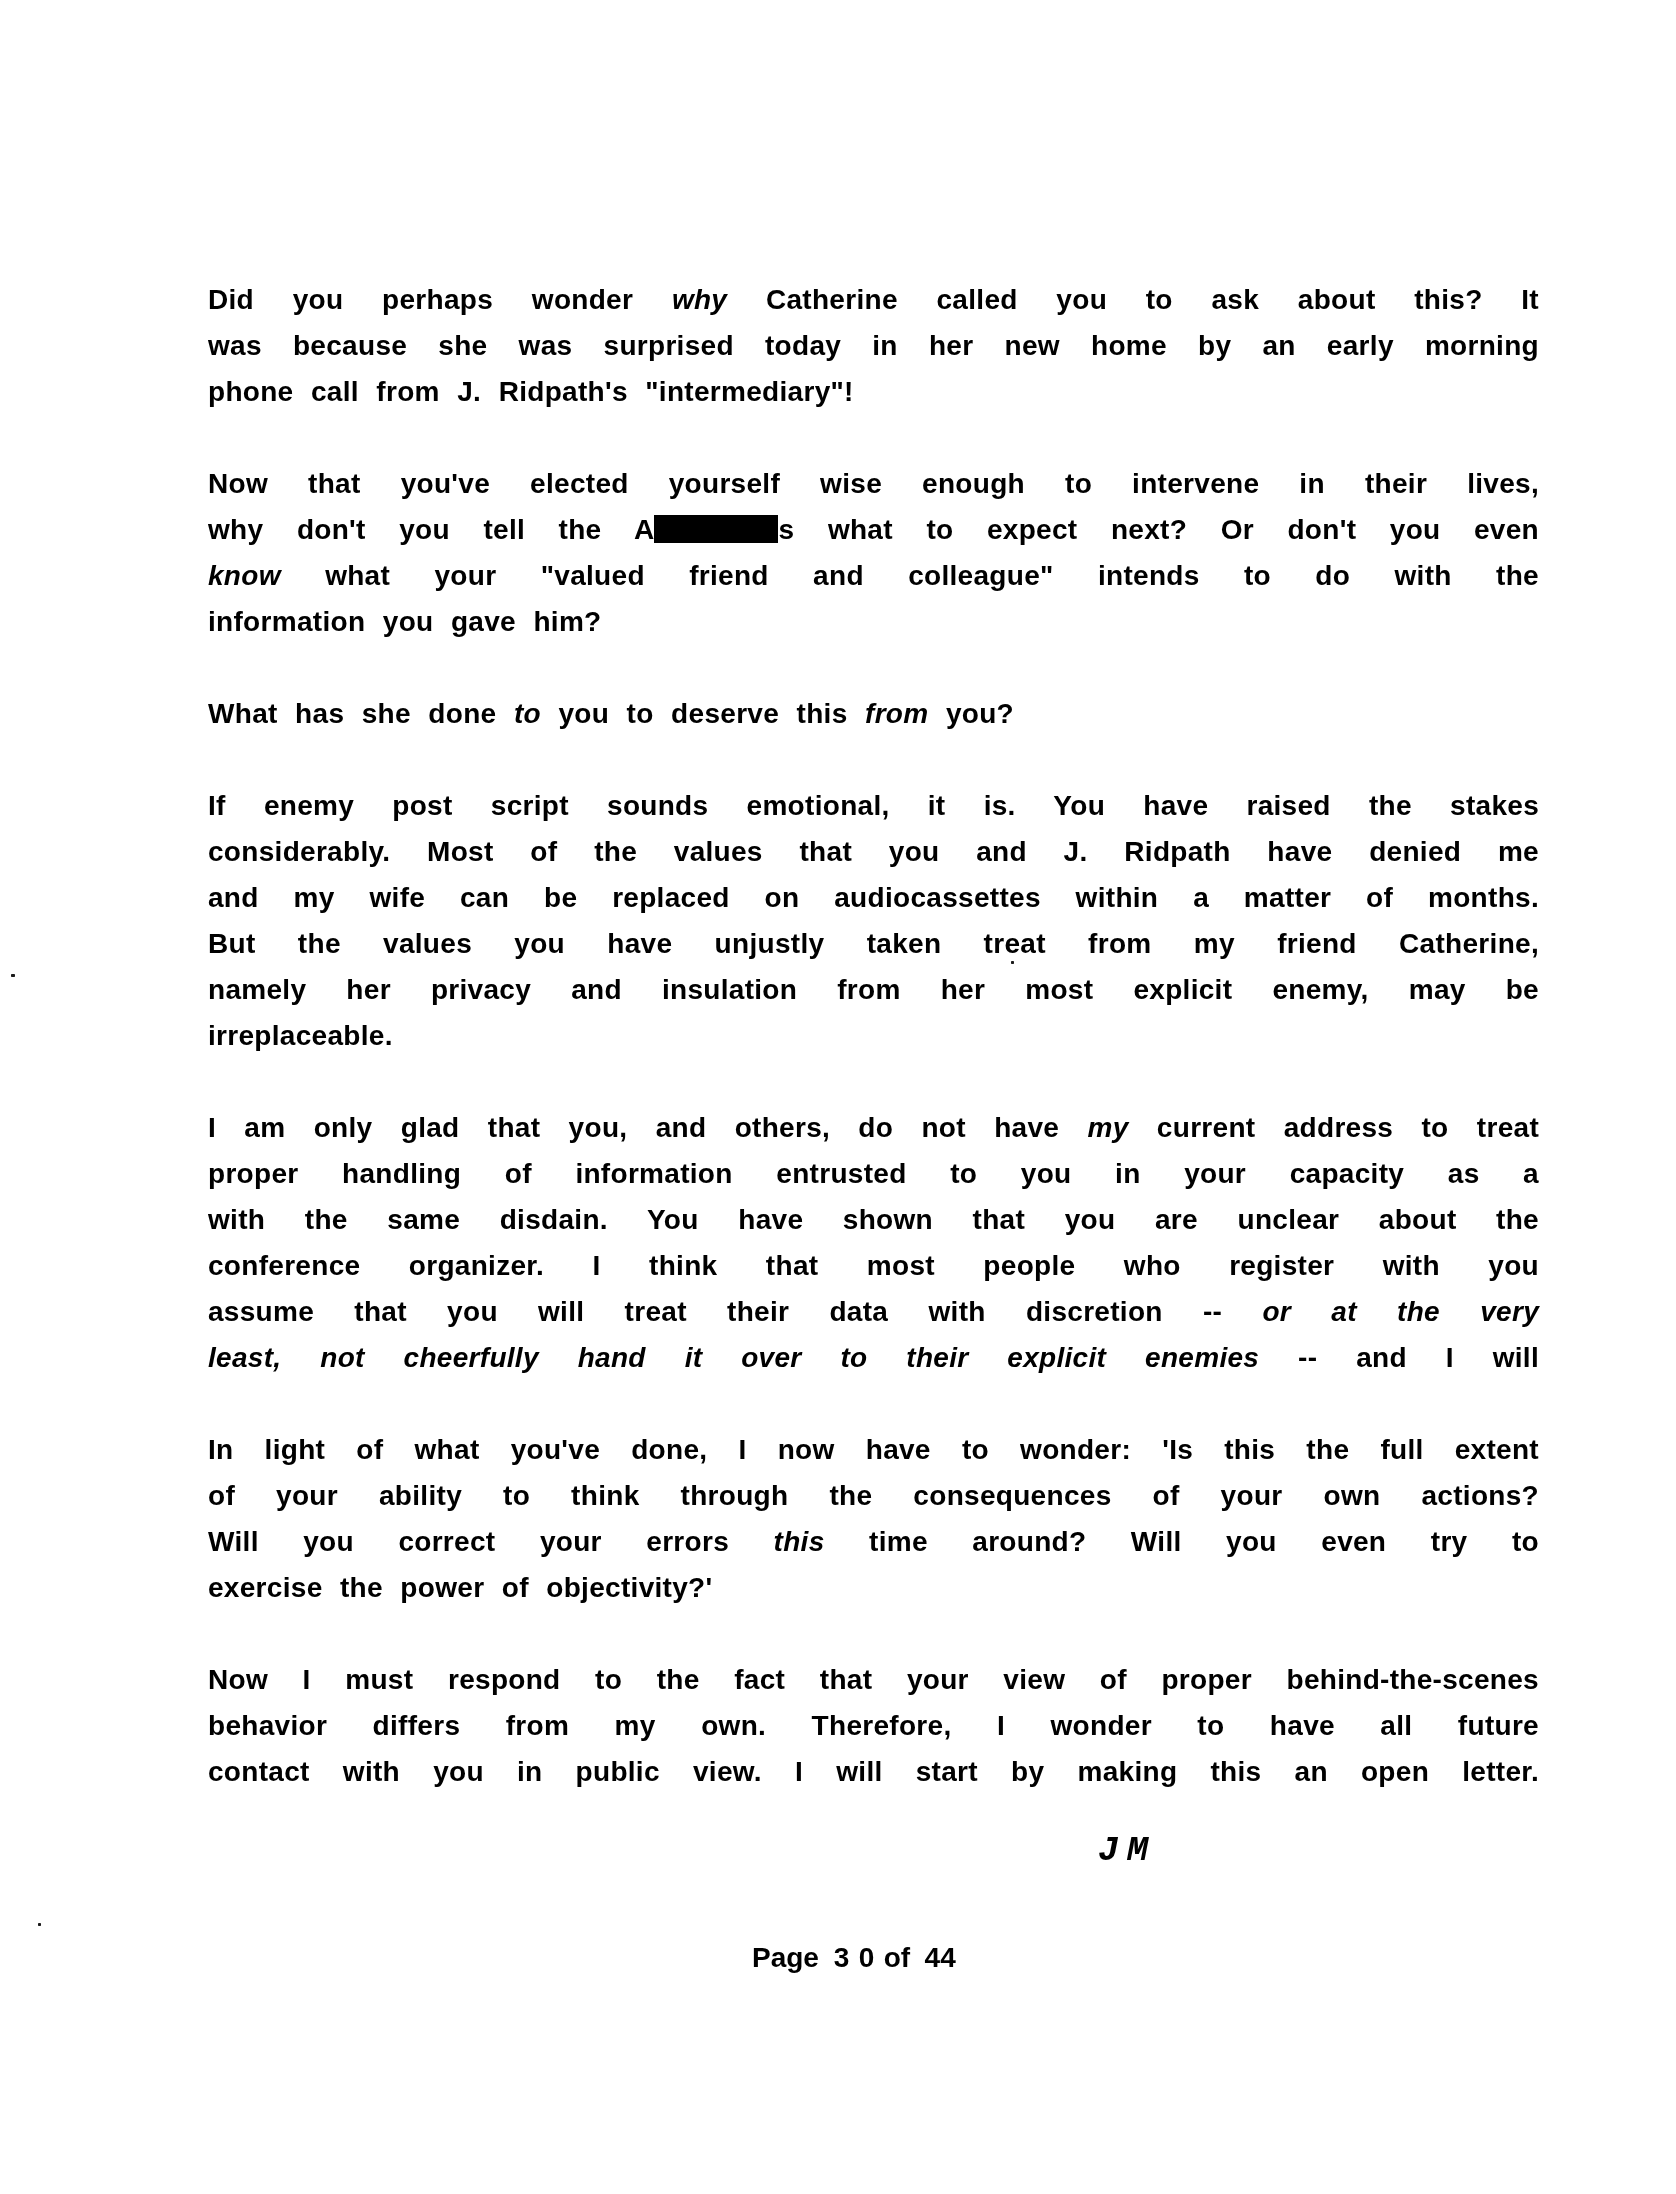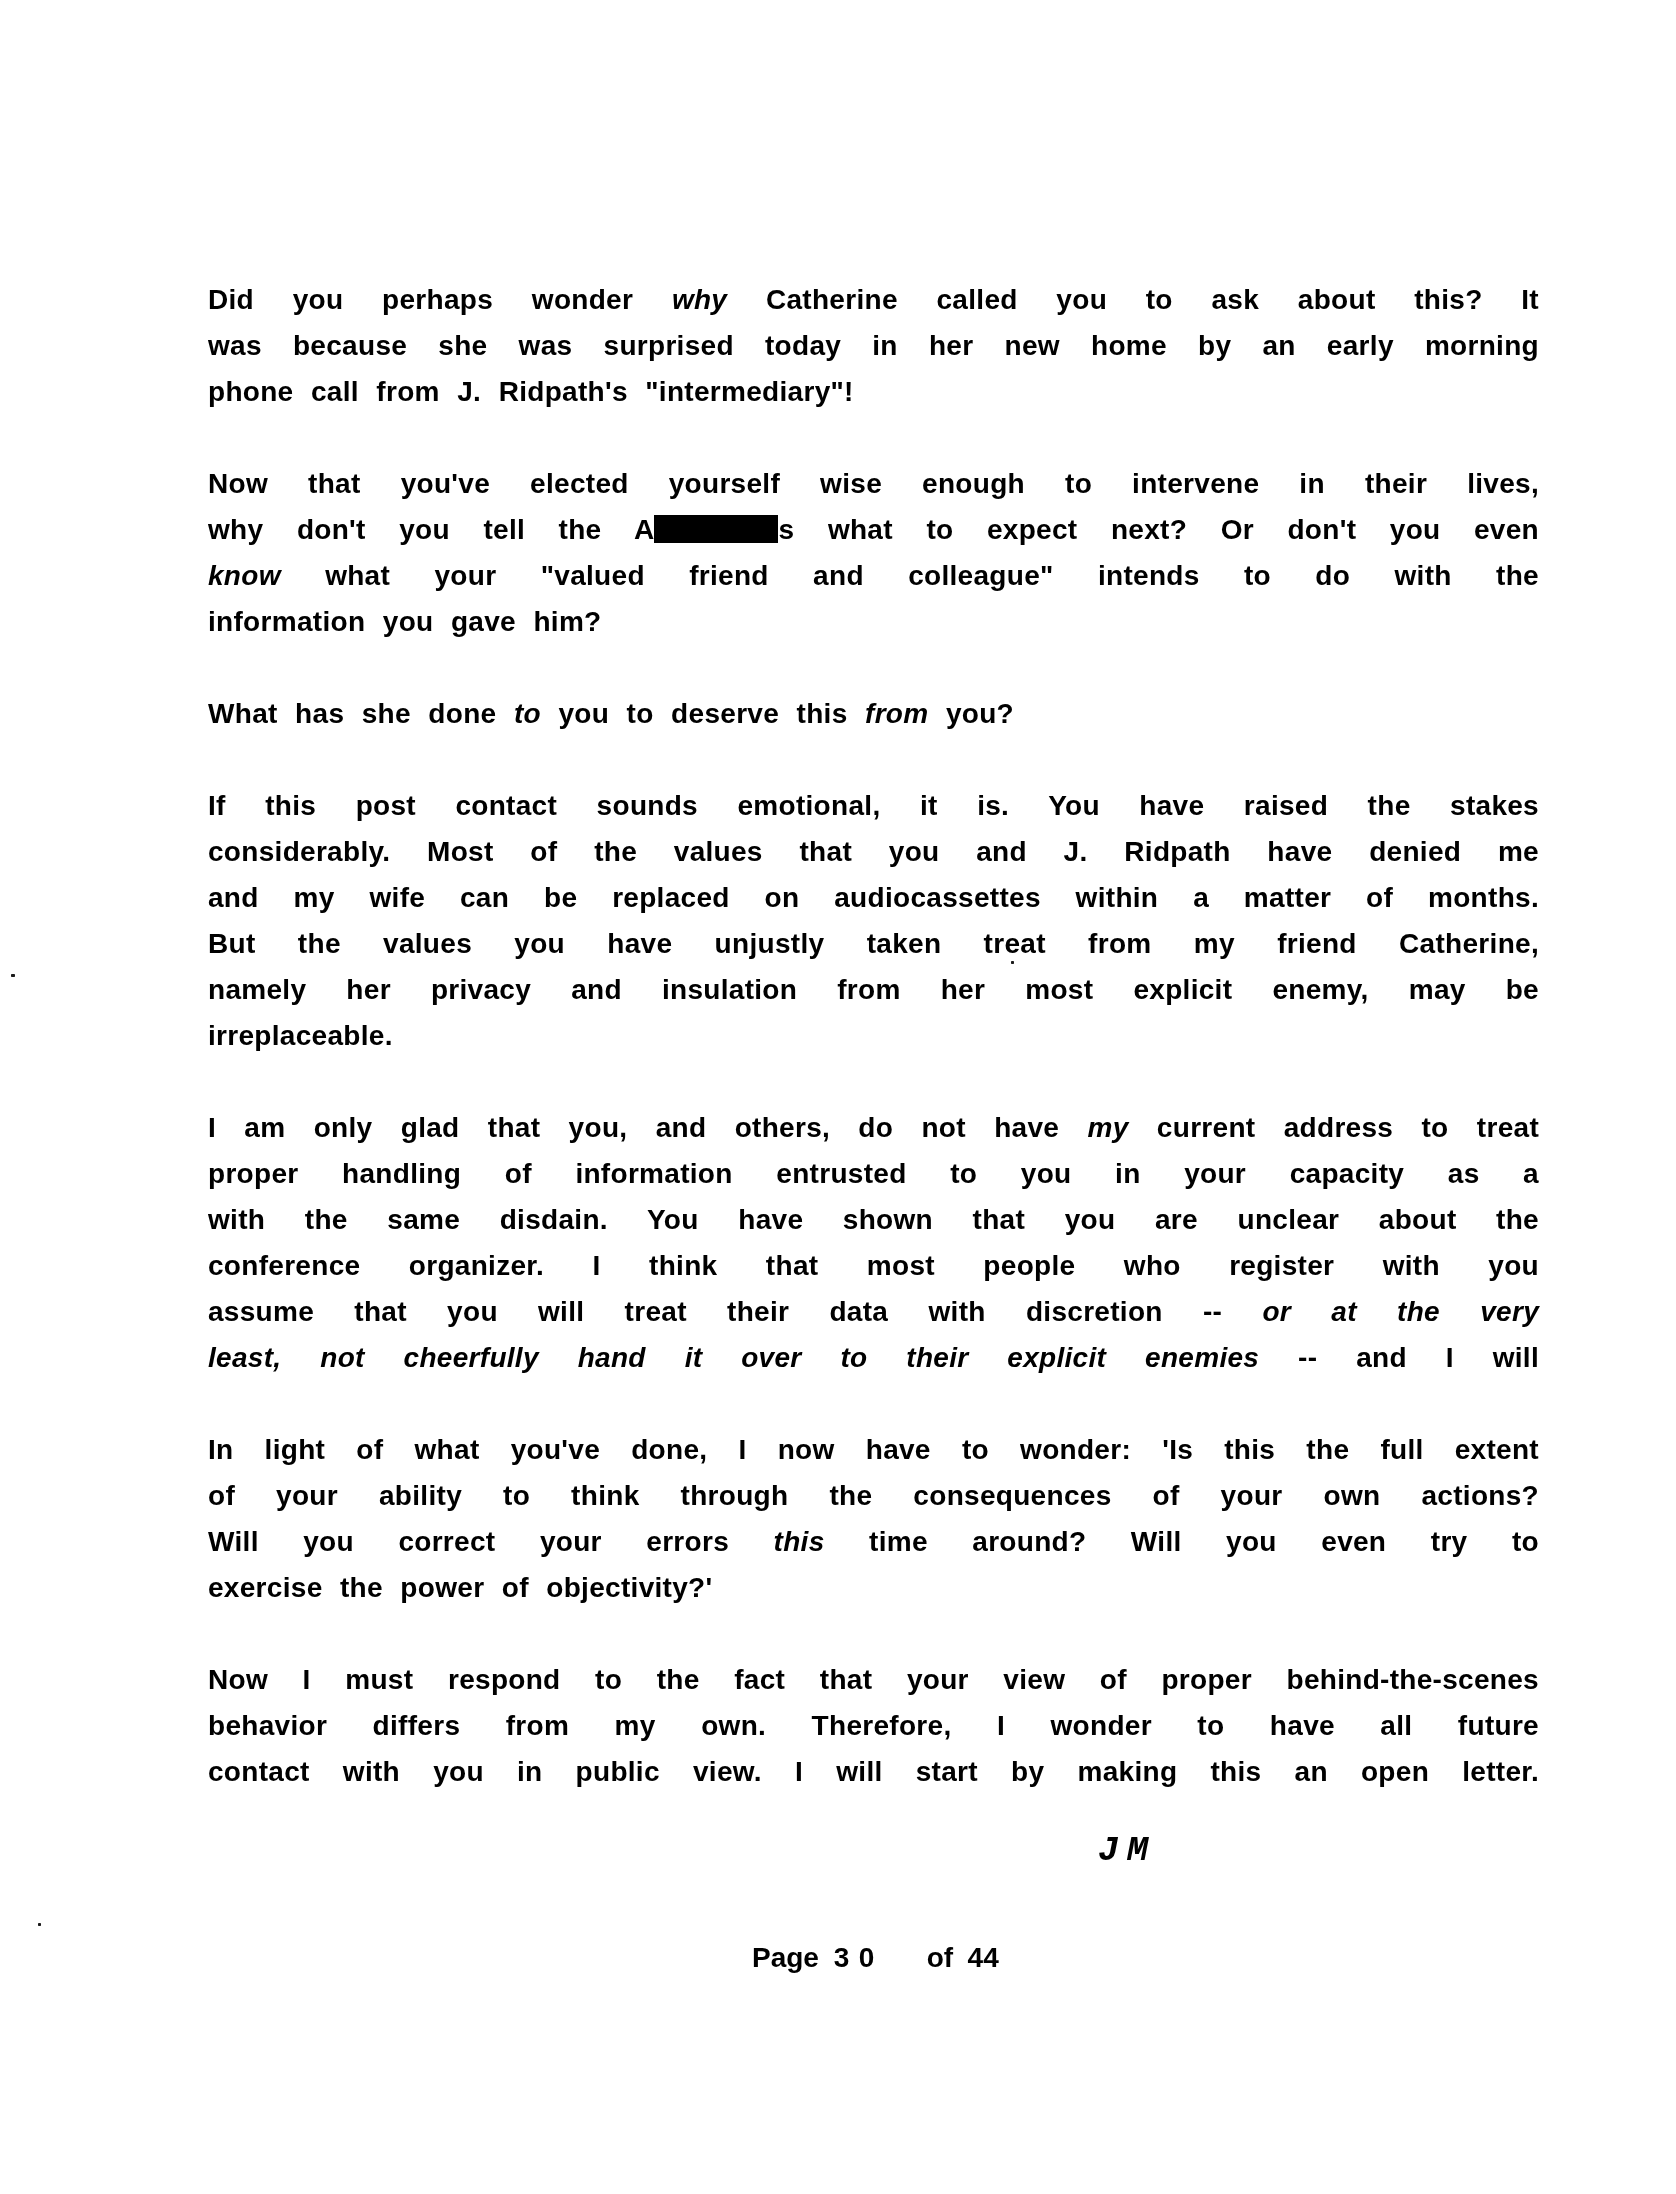--- a/index.html
+++ b/index.html
@@ -55,21 +55,21 @@
   }
   .footer {
     position: absolute;
     left: 752px; top: 1935px;
     font-size: 28px;
     font-weight: bold;
     line-height: 46px;
     white-space: nowrap;
   }
   .footer .num { letter-spacing: 9.4px; margin-left: 14.8px; }
-  .footer .of  { margin-left: 43px; word-spacing: 6.7px; }
+  .footer .of  { word-spacing: 6.7px; }
   .speck {
     position: absolute;
     width: 3.4px; height: 3.4px;
     background: #1a1a1a;
     border-radius: 0.7px;
   }
 </style>
 </head>
 <body>
 
@@ -84,21 +84,21 @@
       <div class="para">
         <div class="line"><span>Now that you've elected yourself wise enough to intervene in their lives,</span></div>
         <div class="line"><span>why don't you tell the A</span><span class="redact" style="width: 124px; height: 28px;"></span><span>s what to expect next?  Or don't you even</span></div>
         <div class="line"><span class="italic">know</span><span> what your "valued friend and colleague" intends to do with the</span></div>
         <div class="line left"><span>information you gave him?</span></div>
       </div>
       <div class="para">
         <div class="line left"><span>What has she done </span><span class="italic">to</span><span> you to deserve this </span><span class="italic">from</span><span> you?</span></div>
       </div>
       <div class="para">
-        <div class="line"><span>If this post contact sounds emotional, it is.  You have raised the stakes</span></div>
+        <div class="line"><span>If enemy post script sounds emotional, it is.  You have raised the stakes</span></div>
         <div class="line"><span>considerably.  Most of the values that you and J. Ridpath have denied me</span></div>
         <div class="line"><span>and my wife can be replaced on audiocassettes within a matter of months.</span></div>
         <div class="line"><span>But the values you have unjustly taken treat from my friend Catherine,</span></div>
         <div class="line"><span>namely her privacy and insulation from her most explicit enemy, may be</span></div>
         <div class="line left"><span>irreplaceable.</span></div>
       </div>
       <div class="para">
         <div class="line"><span>I am only glad that you, and others, do not have </span><span class="italic">my</span><span> current address to treat</span></div>
         <div class="line"><span>proper handling of information entrusted to you in your capacity as a</span></div>
         <div class="line"><span>with the same disdain.  You have shown that you are unclear about the</span></div>

